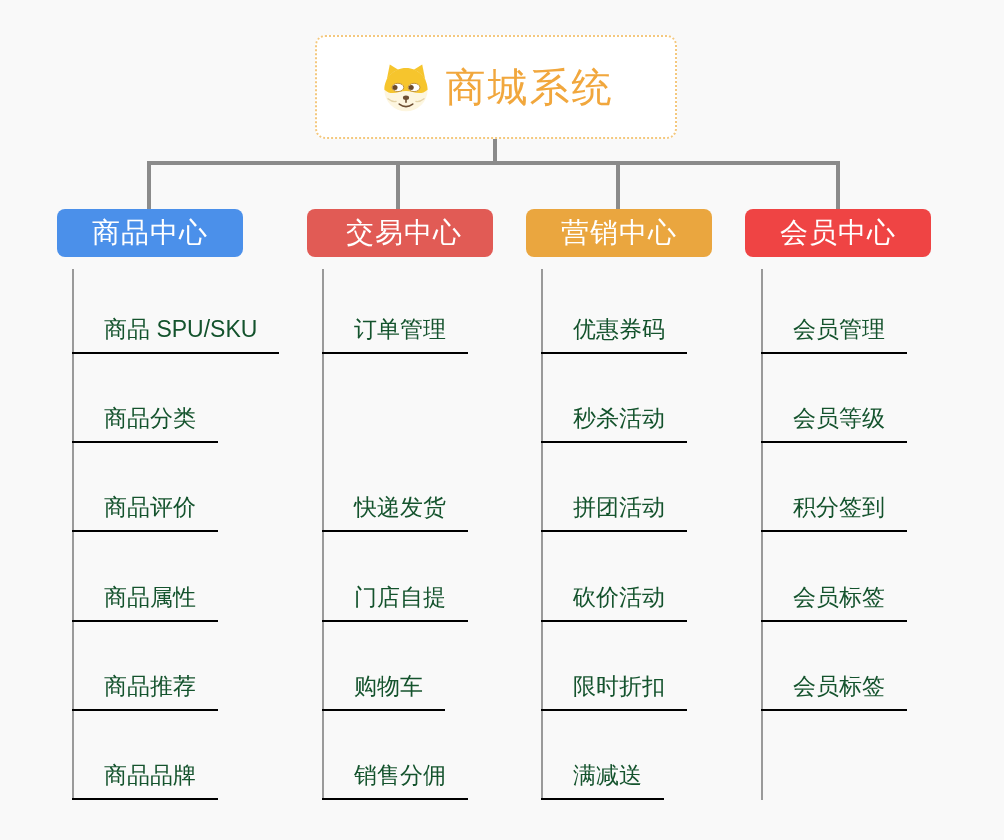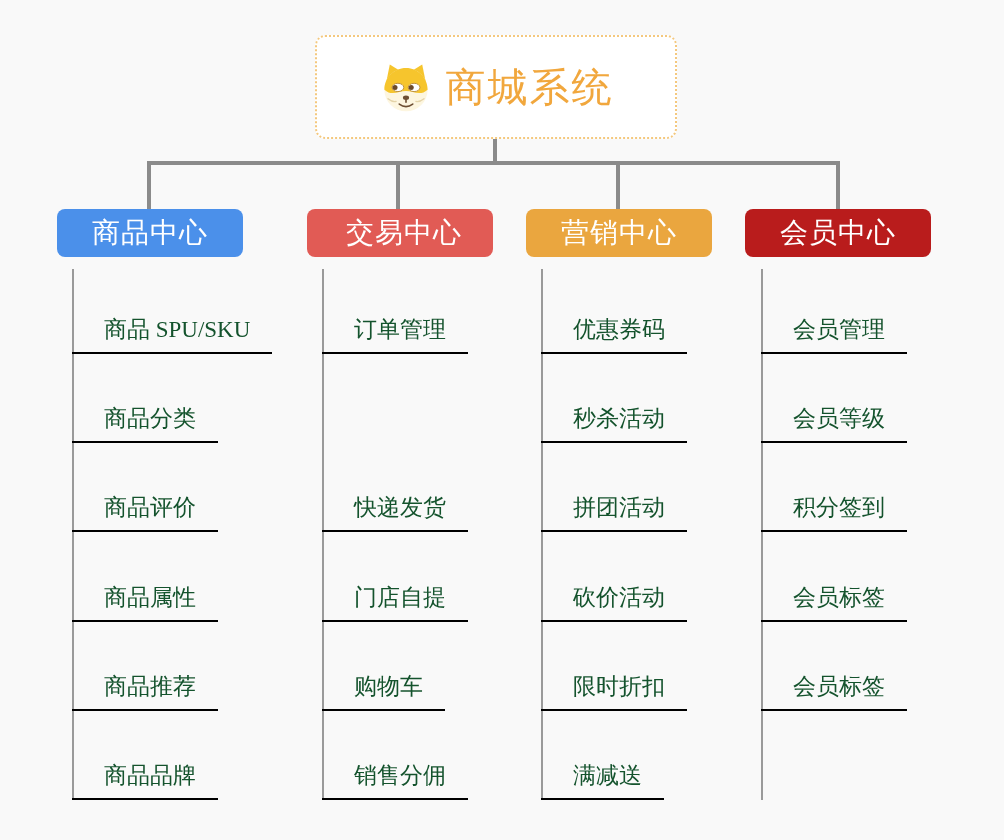--- a/index.html
+++ b/index.html
@@ -1,18 +1,18 @@
 <!DOCTYPE html>
 <html><head>
 <meta charset="utf-8">
 <style>
   html,body{margin:0;padding:0;background:#f9f9f9;}
   .canvas{
     position:relative;width:1004px;height:840px;background:#f9f9f9;overflow:hidden;
-    font-family:Liberation Serif, serif;
+    font-family:Liberation Sans, sans-serif;
   }
   
   .conn{position:absolute;background:#8b8b8b;}
   .stem{left:493px;top:139px;width:4px;height:24px;}
   .bus{left:147px;top:161px;width:693px;height:4px;border-radius:2px;}
   .drop{width:4px;top:161px;height:48px;}
   .d0{left:147px}.d1{left:396px}.d2{left:616px}.d3{left:836px}
   .spine{position:absolute;width:2px;top:269px;height:531px;background:#9a9a9a;}
   .s0{left:72px}.s1{left:322px}.s2{left:541px}.s3{left:761px}
   
@@ -70,21 +70,21 @@
       <ellipse cx="30" cy="42" rx="3.4" ry="2.5" fill="#6e4f33"></ellipse>
       <path d="M30,44 L30,47 M22.5,49 Q30,54.5 37.5,49" fill="none" stroke="#6e4f33" stroke-width="1.8" stroke-linecap="round"></path>
       <path d="M10,43 q5,4 9,3 M50,43 q-5,4 -9,3" fill="none" stroke="#e4d3a8" stroke-width="1.5" stroke-linecap="round"></path>
     </svg>
     <span class="root-title">商城系统</span>
   </div>
 
   <div class="branch b0" style="background: rgb(75, 144, 234);">商品中心</div>
   <div class="branch b1" style="background: rgb(225, 91, 85); padding-left: 8px;">交易中心</div>
   <div class="branch b2" style="background: rgb(234, 166, 63);">营销中心</div>
-  <div class="branch b3" style="background: #b91c1c;">会员中心</div>
+  <div class="branch b3" style="background: #ef4444;">会员中心</div>
 
   <div class="leaf c0 r0">商品 SPU/SKU</div>
   <div class="leaf c0 r1">商品分类</div>
   <div class="leaf c0 r2">商品评价</div>
   <div class="leaf c0 r3">商品属性</div>
   <div class="leaf c0 r4">商品推荐</div>
   <div class="leaf c0 r5">商品品牌</div>
 
   <div class="leaf c1 r0">订单管理</div>
   <div class="leaf c1 r2">快递发货</div>

